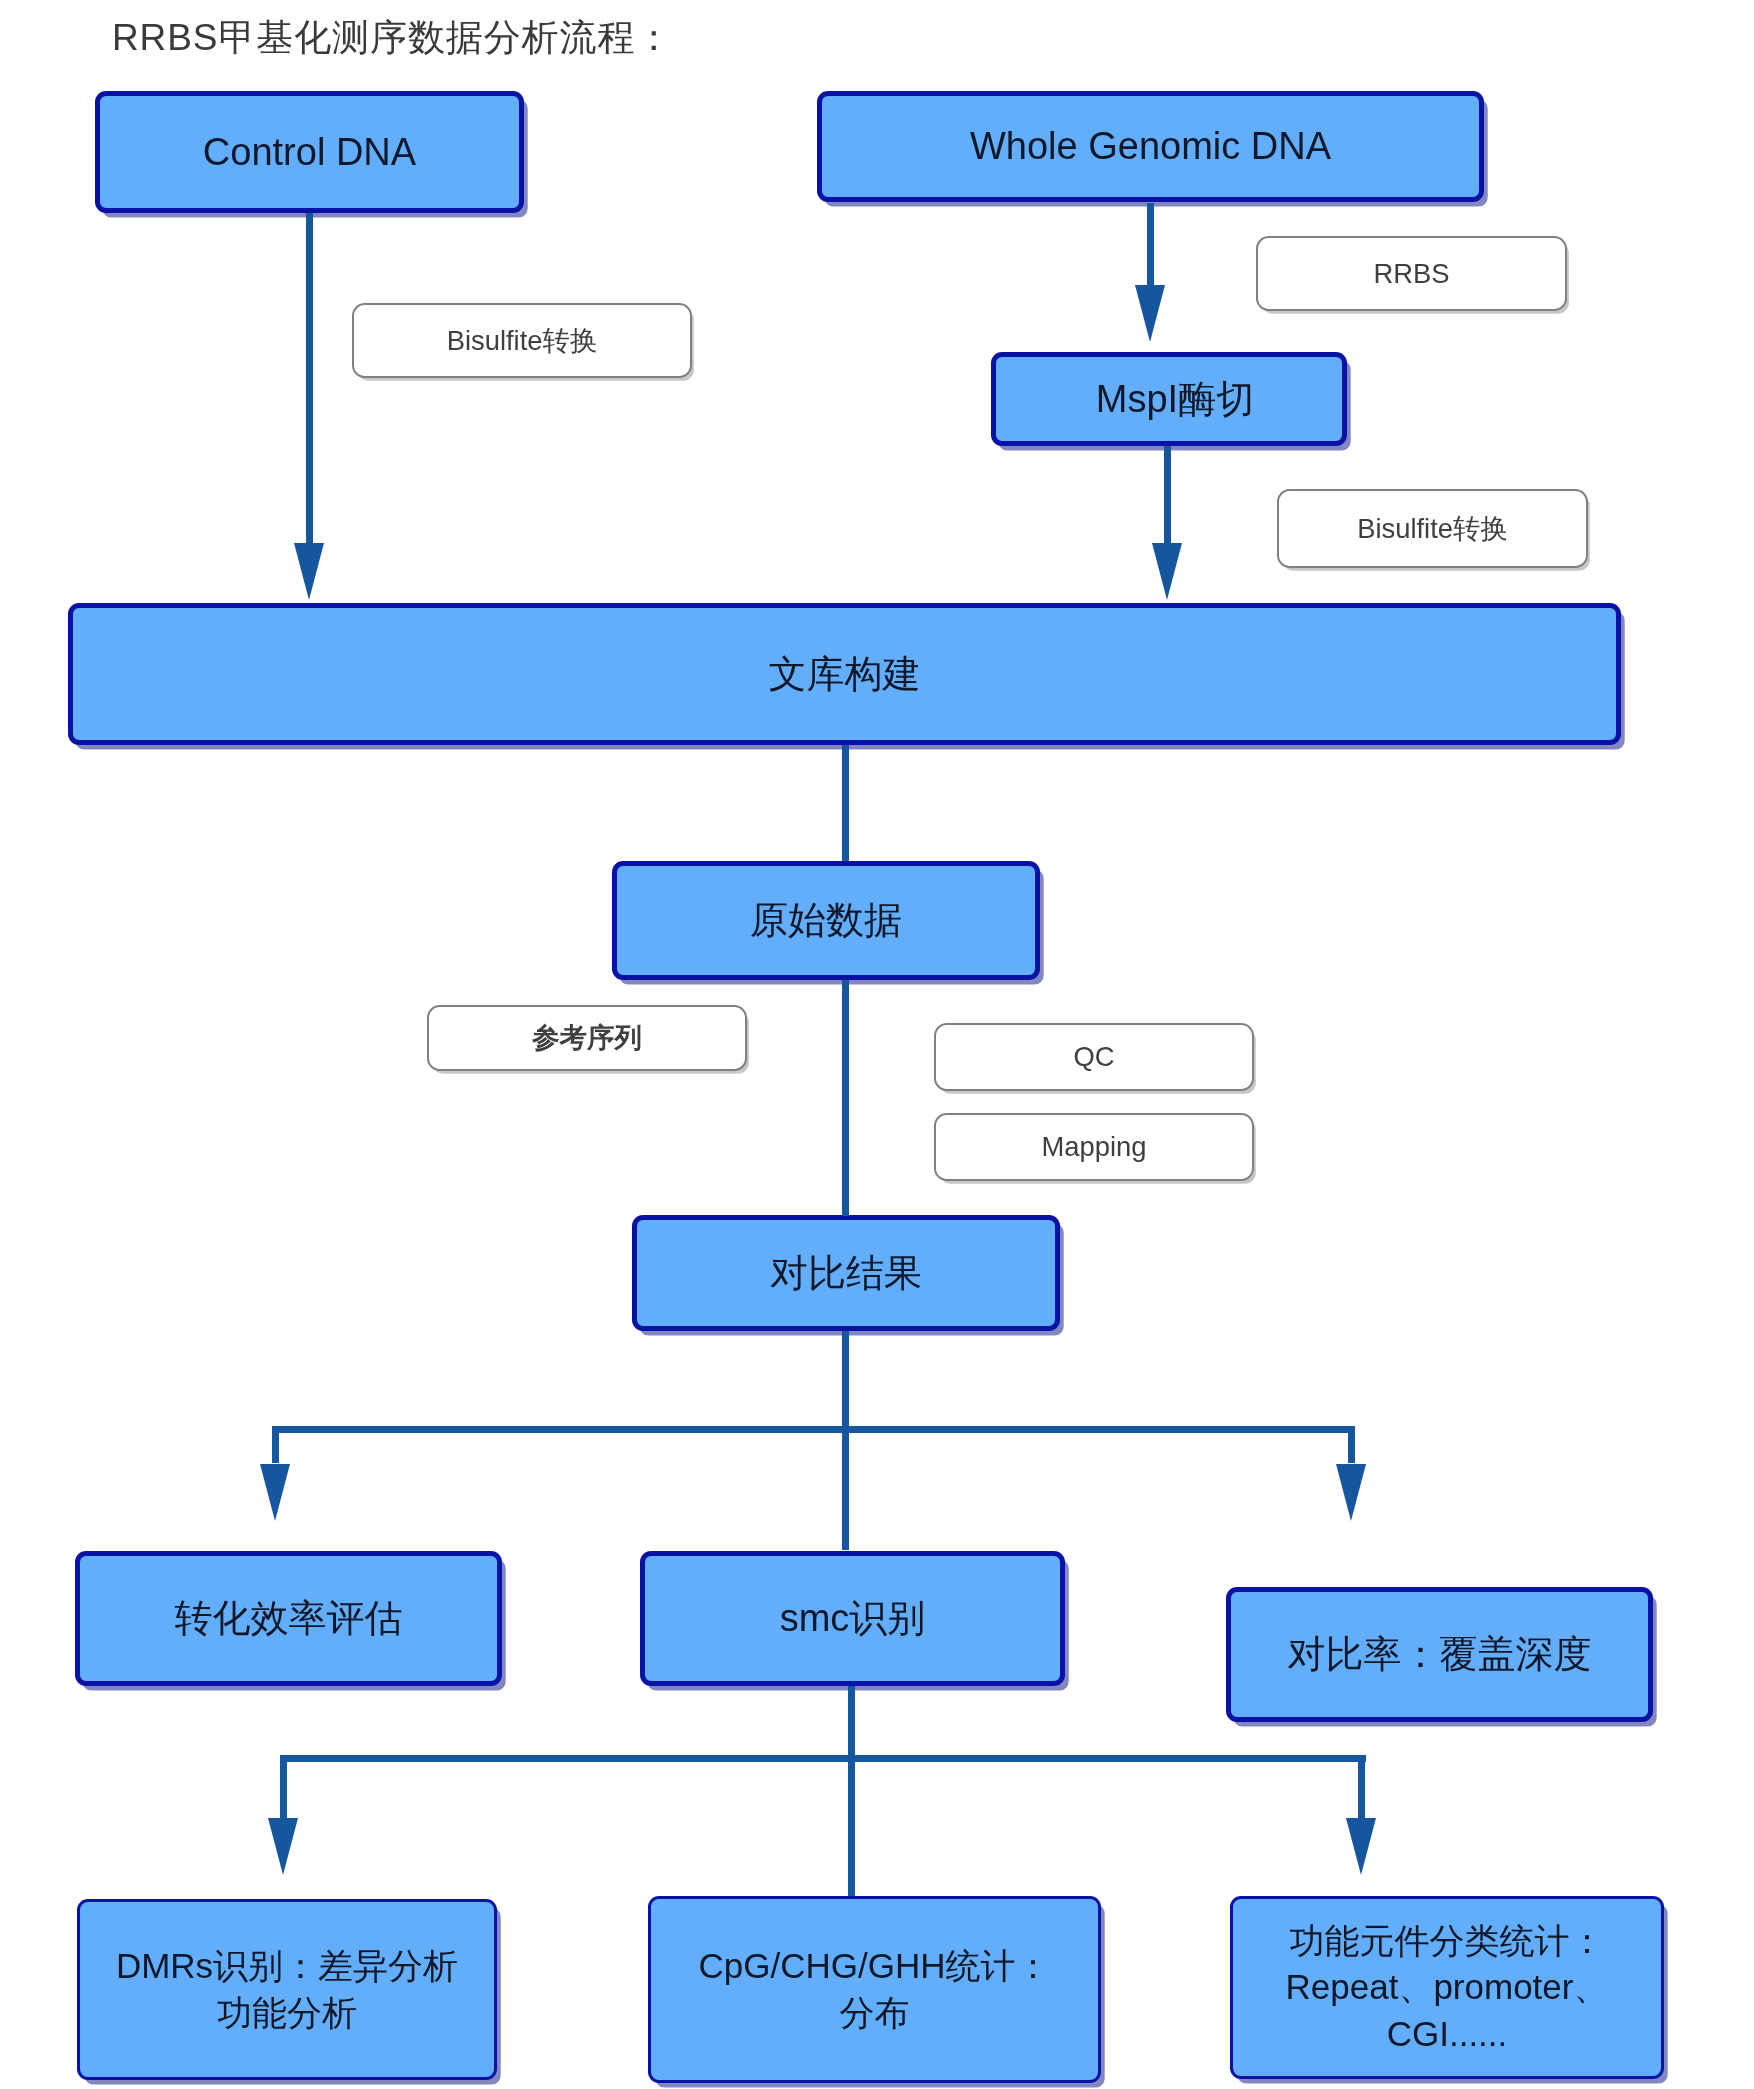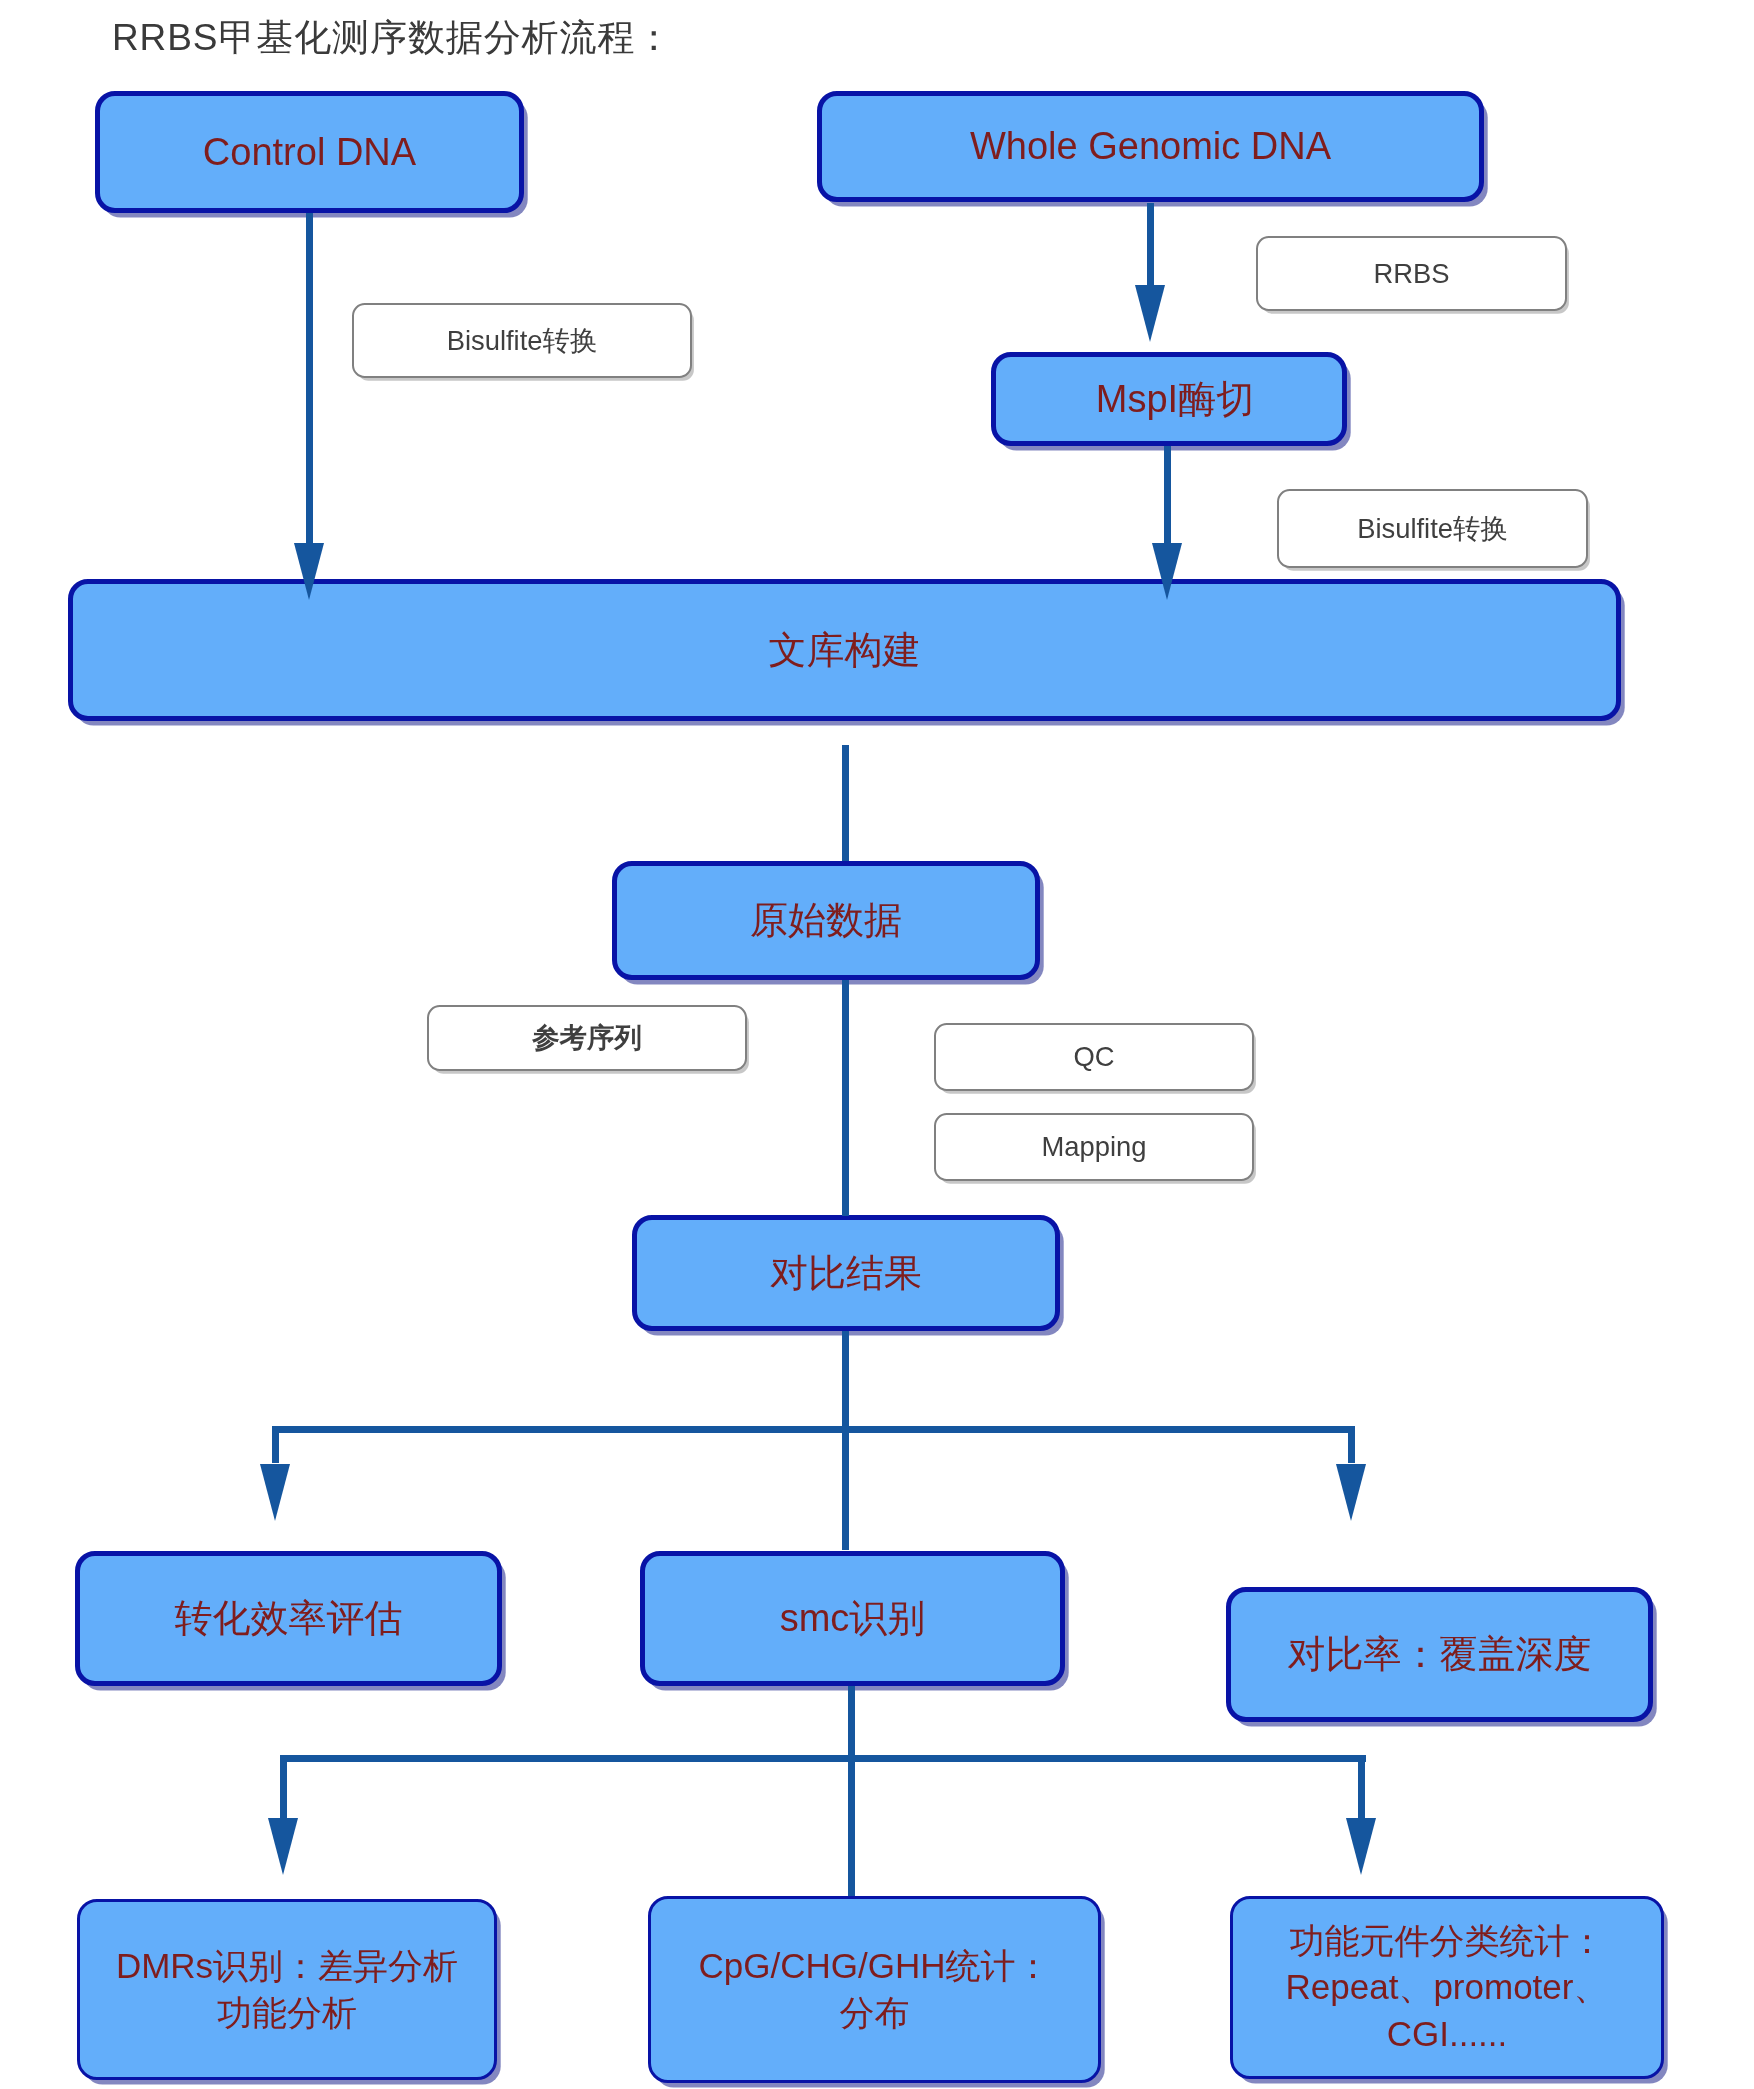--- a/index.html
+++ b/index.html
@@ -6,22 +6,22 @@
   .diagram{
     position:relative;width:1754px;height:2090px;background:#ffffff;overflow:hidden;
     font-family:"Liberation Sans","DejaVu Sans",sans-serif;
   }
   .title{
     position:absolute;left:112px;top:12.8px;font-size:37px;color:#3a3a3a;
     letter-spacing:0.9px;white-space:nowrap;
   }
   .node{
     position:absolute;box-sizing:border-box;background:#63AEFA;border:5.5px solid #0813A6;
-    border-radius:20px;display:flex;align-items:center;justify-content:center;
-    color:#7f1d1d;font-size:38px;text-align:center;
+    border-radius:11px;display:flex;align-items:center;justify-content:center;
+    color:#0f172a;font-size:38px;text-align:center;
     box-shadow:5.5px 6.4px 0 -1.8px rgba(8,16,130,0.5);
   }
   .node.multiline{flex-direction:column;font-size:35px;line-height:1.32;border-width:3.7px;}
   .plabel{
     position:absolute;box-sizing:border-box;background:#ffffff;border:2.7px solid #808080;
     border-radius:12.8px;display:flex;align-items:center;justify-content:center;
     color:#3f3f3f;font-size:27.4px;text-align:center;
     box-shadow:3.7px 4.6px 0 -1.8px rgba(130,130,130,0.45);
   }
   .vline{position:absolute;width:7.3px;background:#15569E;}
@@ -38,21 +38,21 @@
 <div class="diagram">
 
   <div class="title">RRBS甲基化测序数据分析流程：</div>
 
   <div class="node" style="left:95px;top:91px;width:429px;height:122px;">Control DNA</div>
 
   <div class="node" style="left:817px;top:91px;width:667px;height:111px;">Whole Genomic DNA</div>
 
   <div class="node" style="left:991px;top:352px;width:356px;height:94px;padding-left:12px;">MspI酶切</div>
 
-  <div class="node" style="left:68px;top:579px;width:1553px;height:142px;">文库构建</div>
+  <div class="node" style="left:68px;top:603px;width:1553px;height:142px;">文库构建</div>
 
   <div class="node" style="left:612px;top:861px;width:428px;height:119px;">原始数据</div>
 
   <div class="node" style="left:632px;top:1215px;width:428px;height:116px;">对比结果</div>
 
   <div class="node" style="left:75px;top:1551px;width:427px;height:135px;">转化效率评估</div>
 
   <div class="node" style="left:640px;top:1551px;width:425px;height:135px;">smc识别</div>
 
   <div class="node" style="left:1226px;top:1551px;width:427px;height:135px;margin-top:36px;">对比率：覆盖深度</div>

